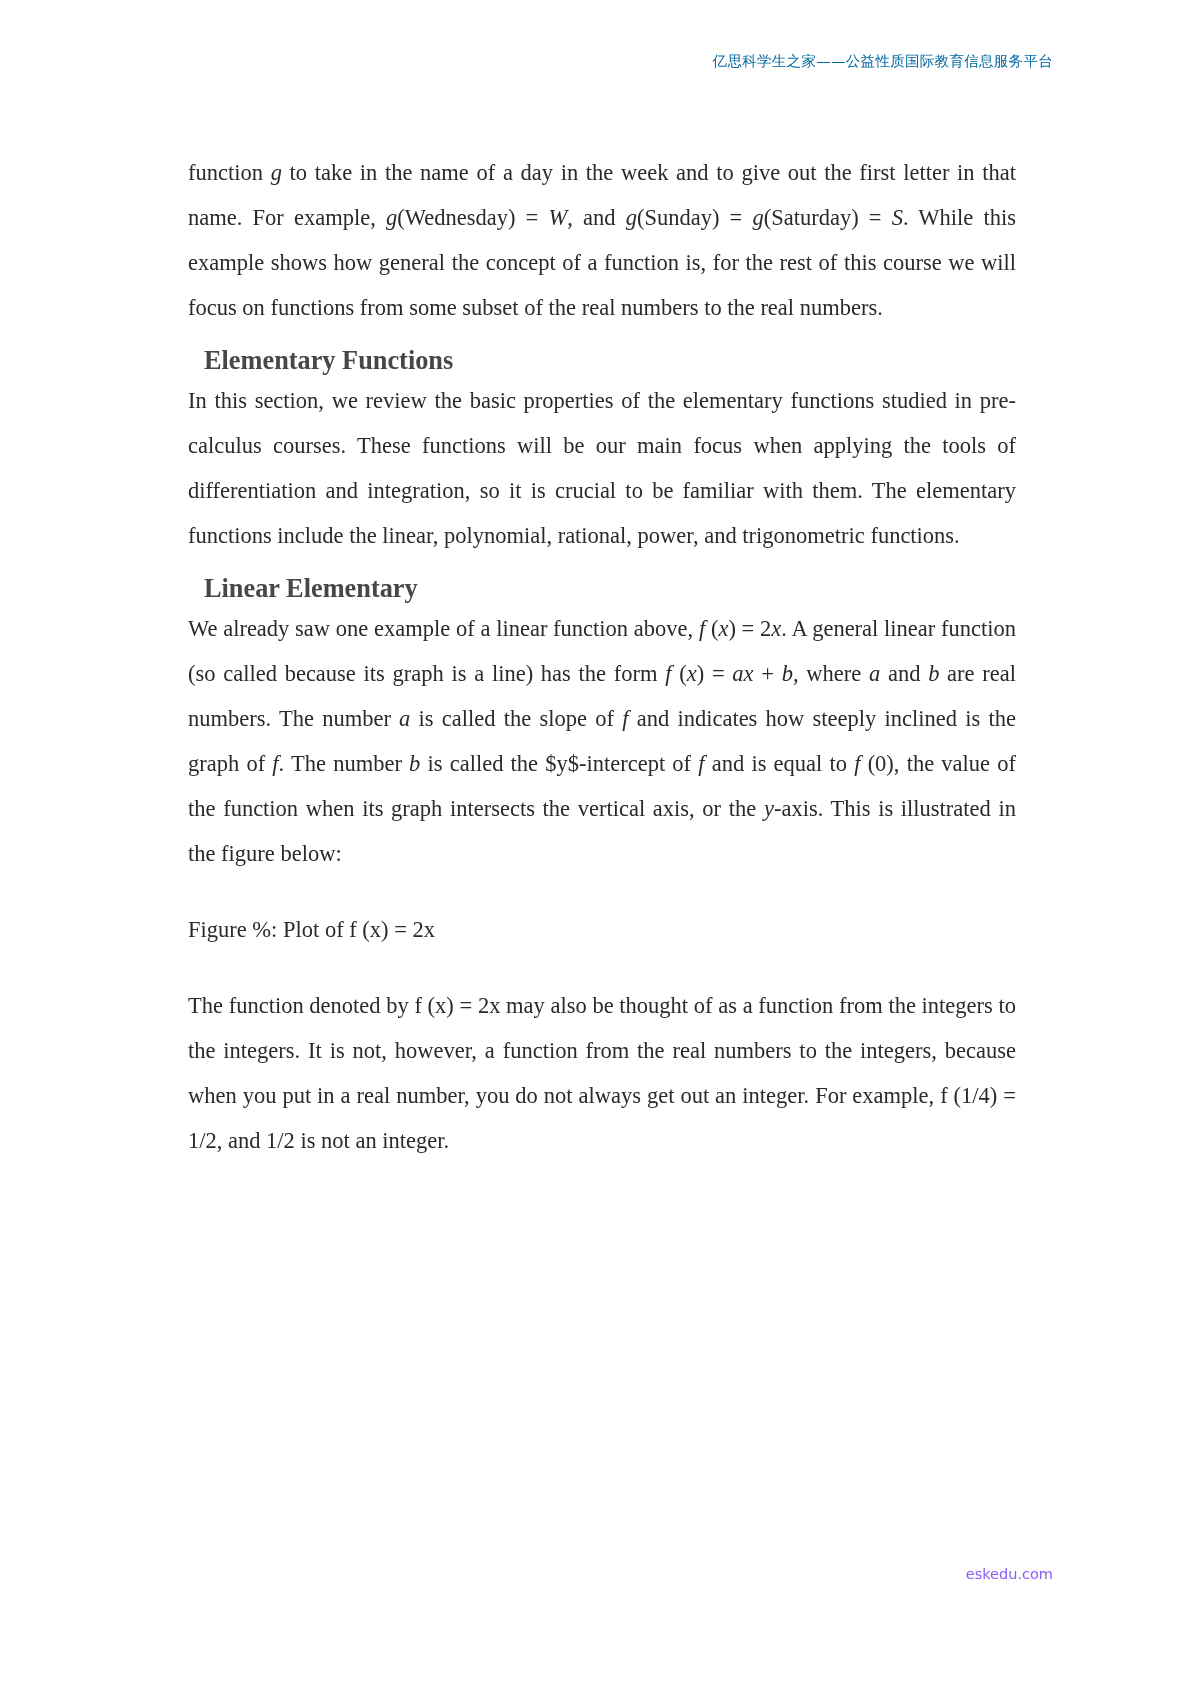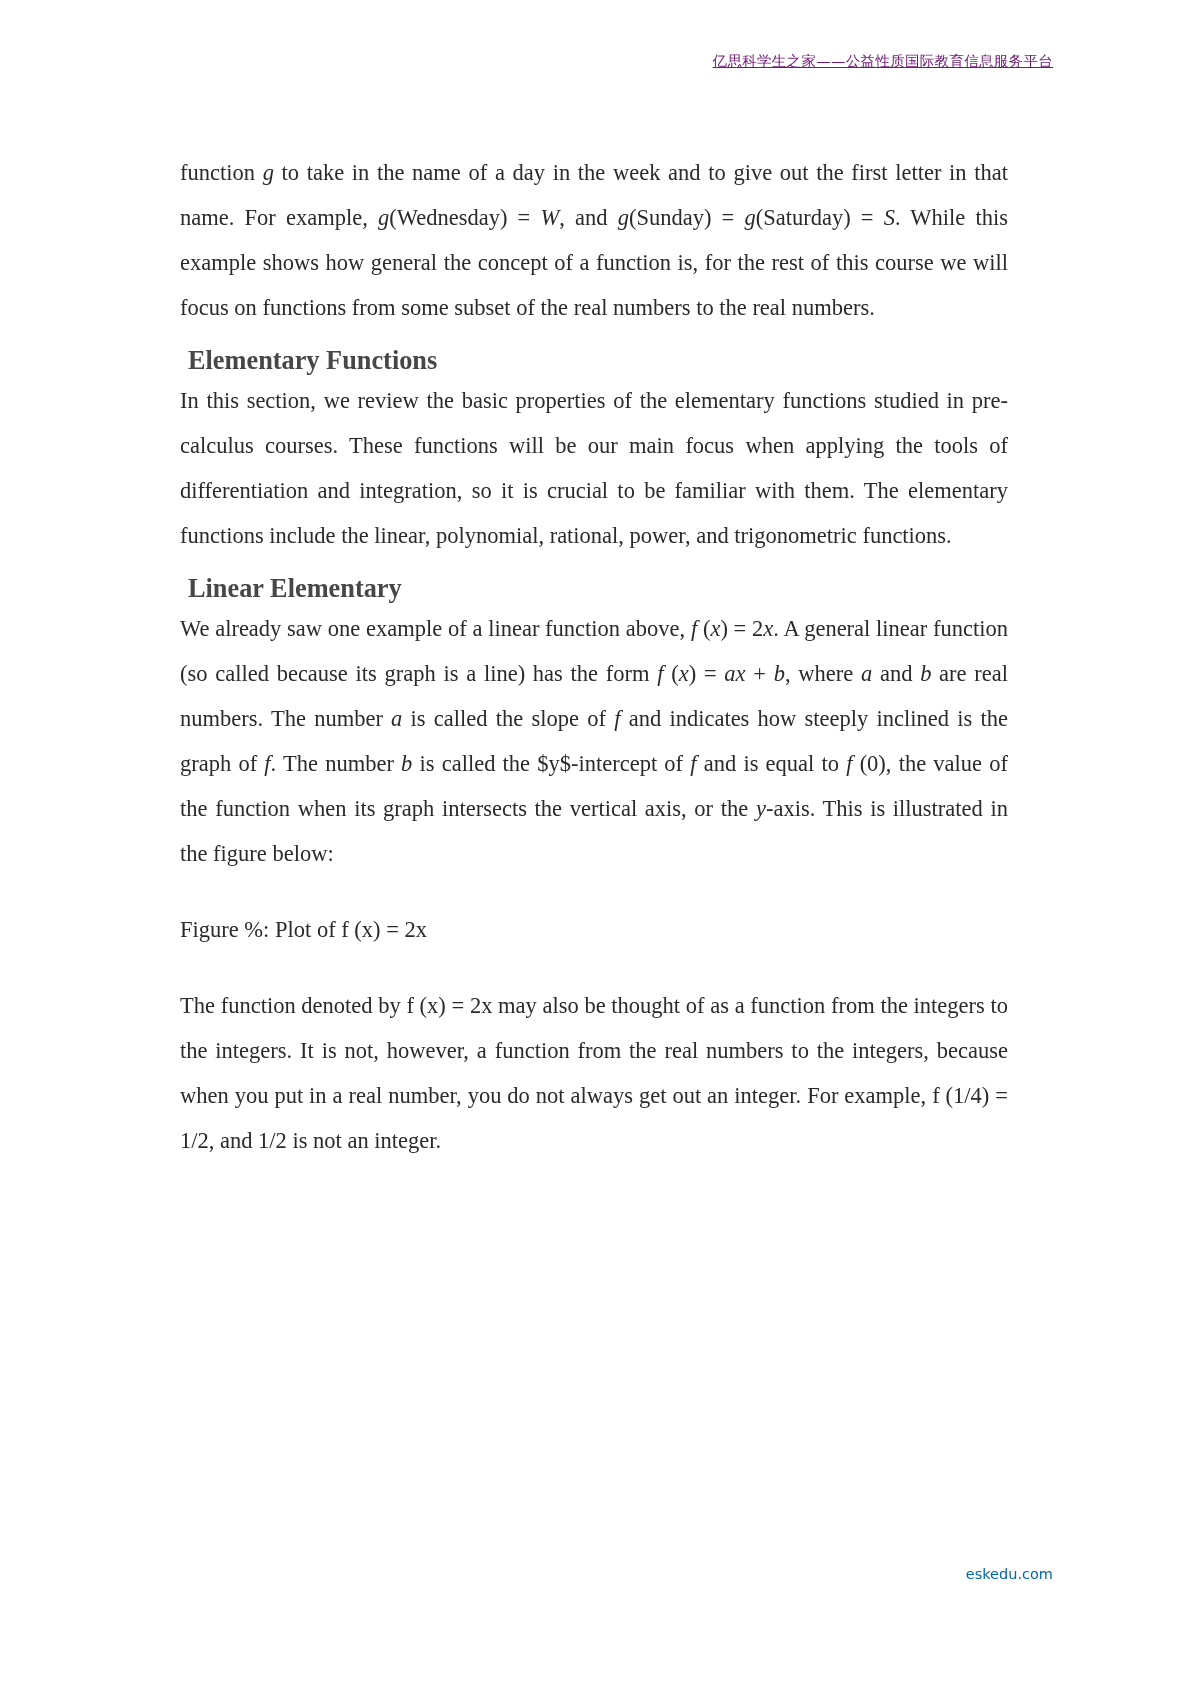--- a/index.html
+++ b/index.html
@@ -12,51 +12,50 @@
       height: 1684px;
       position: relative;
       overflow: hidden;
     }
     .header-text {
       position: absolute;
       top: 52px;
       right: 138px;
       font-family: "DejaVu Sans", sans-serif;
       font-size: 14.5px;
-      color: #701a75;
+      color: #0369a1;
       letter-spacing: 0.3px;
       white-space: nowrap;
-      text-decoration: underline;
     }
     .footer-text {
       position: absolute;
       top: 1566px;
       right: 138px;
       font-family: "DejaVu Sans", sans-serif;
       font-size: 14.5px;
-      color: #0369a1;
+      color: #8b5cf6;
       white-space: nowrap;
     }
     .content {
       position: absolute;
-      left: 180px;
+      left: 188px;
       top: 150px;
       width: 828px;
       font-family: "Liberation Serif", serif;
       font-size: 22.5px;
       color: #2a2a2a;
     }
     .para {
       margin: 0;
       line-height: 45px;
       text-align: justify;
       text-align-last: left;
     }
     .heading {
-      margin: 8px;
+      margin: 16px;
       font-weight: bold;
       color: #474747;
       line-height: 30px;
       font-family: Liberation Serif, serif;
     }
     .h-elementary { margin-top: 16px; margin-bottom: 2px; }
     .h-linear { margin-top: 16px; margin-bottom: 2px; }
     .sp-lg { margin-top: 31px; }
     i { font-style: italic; }
   </style>

